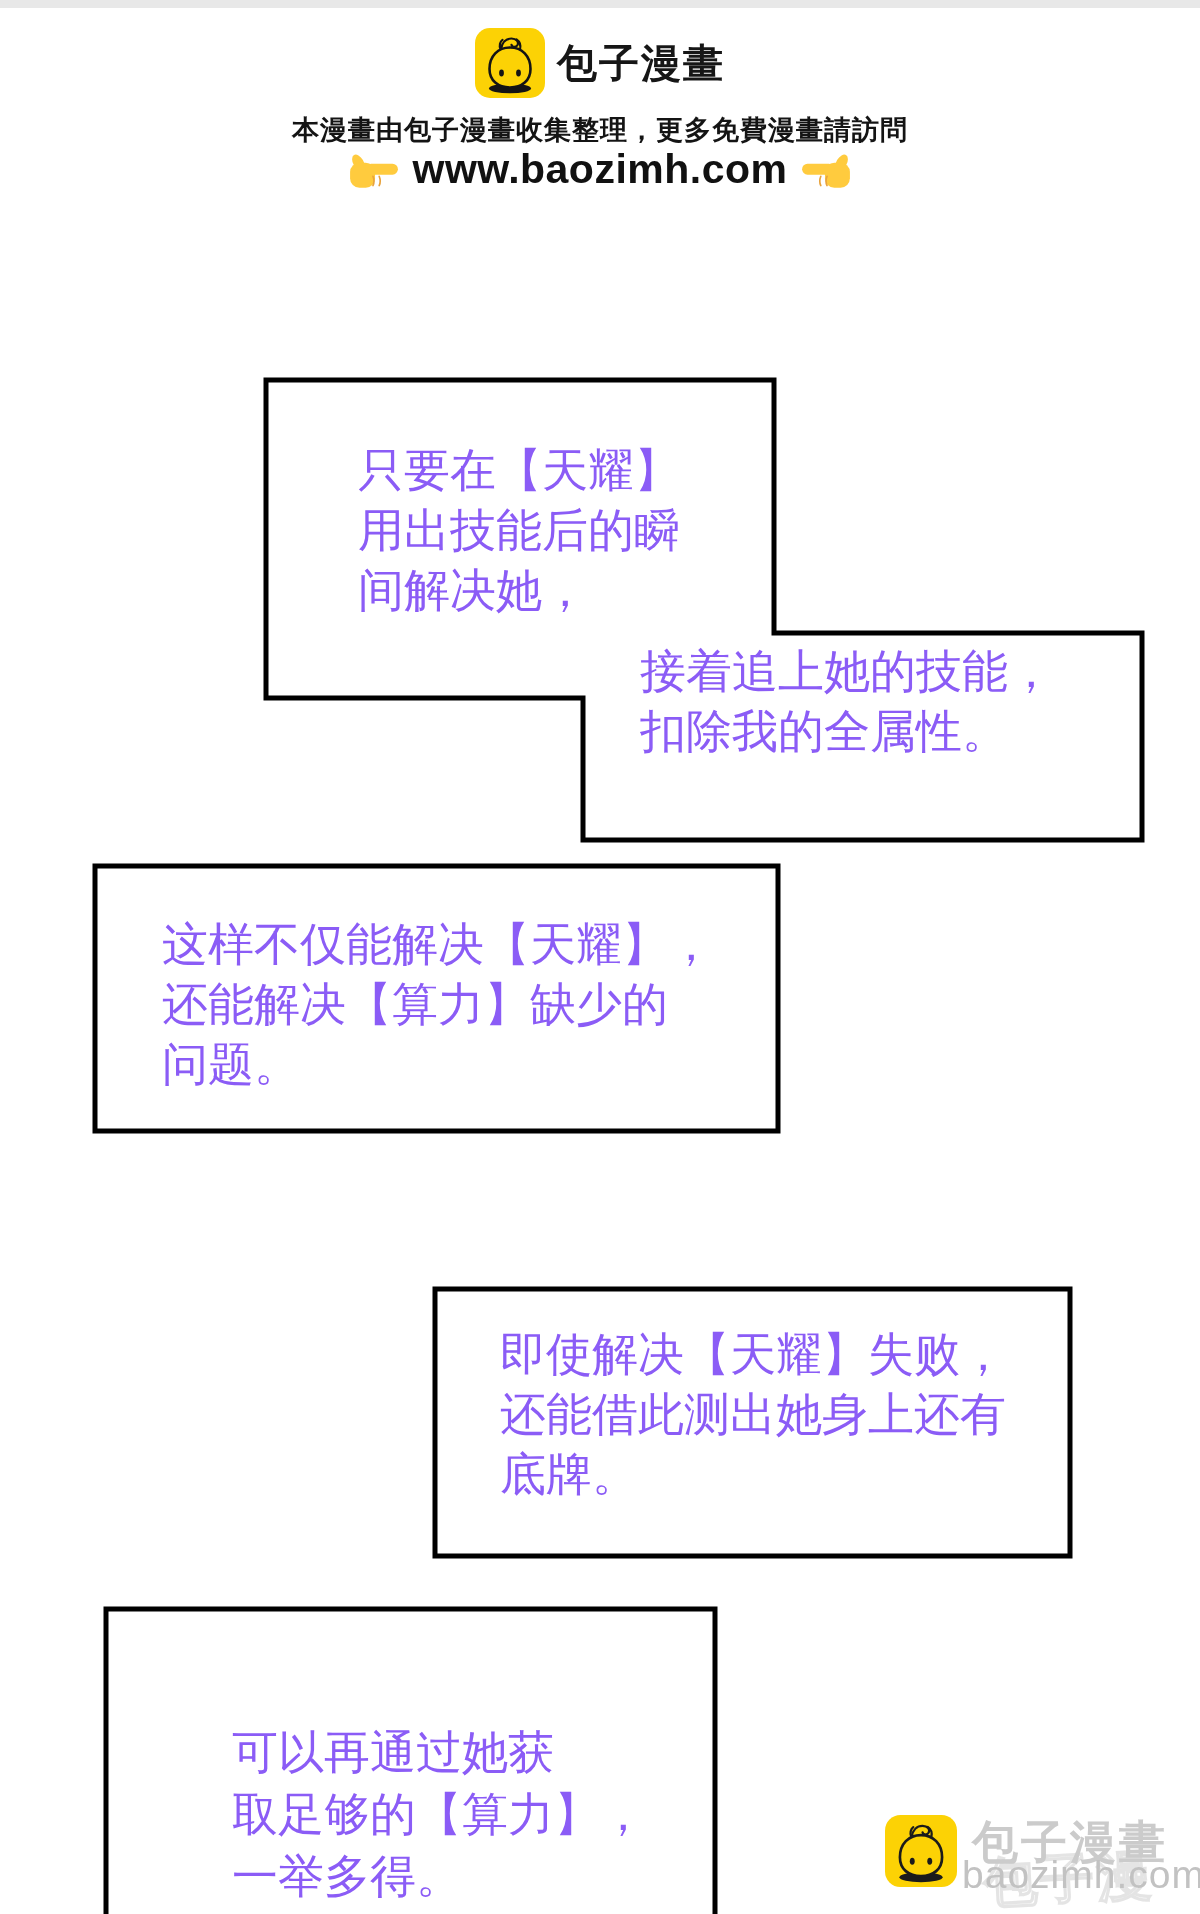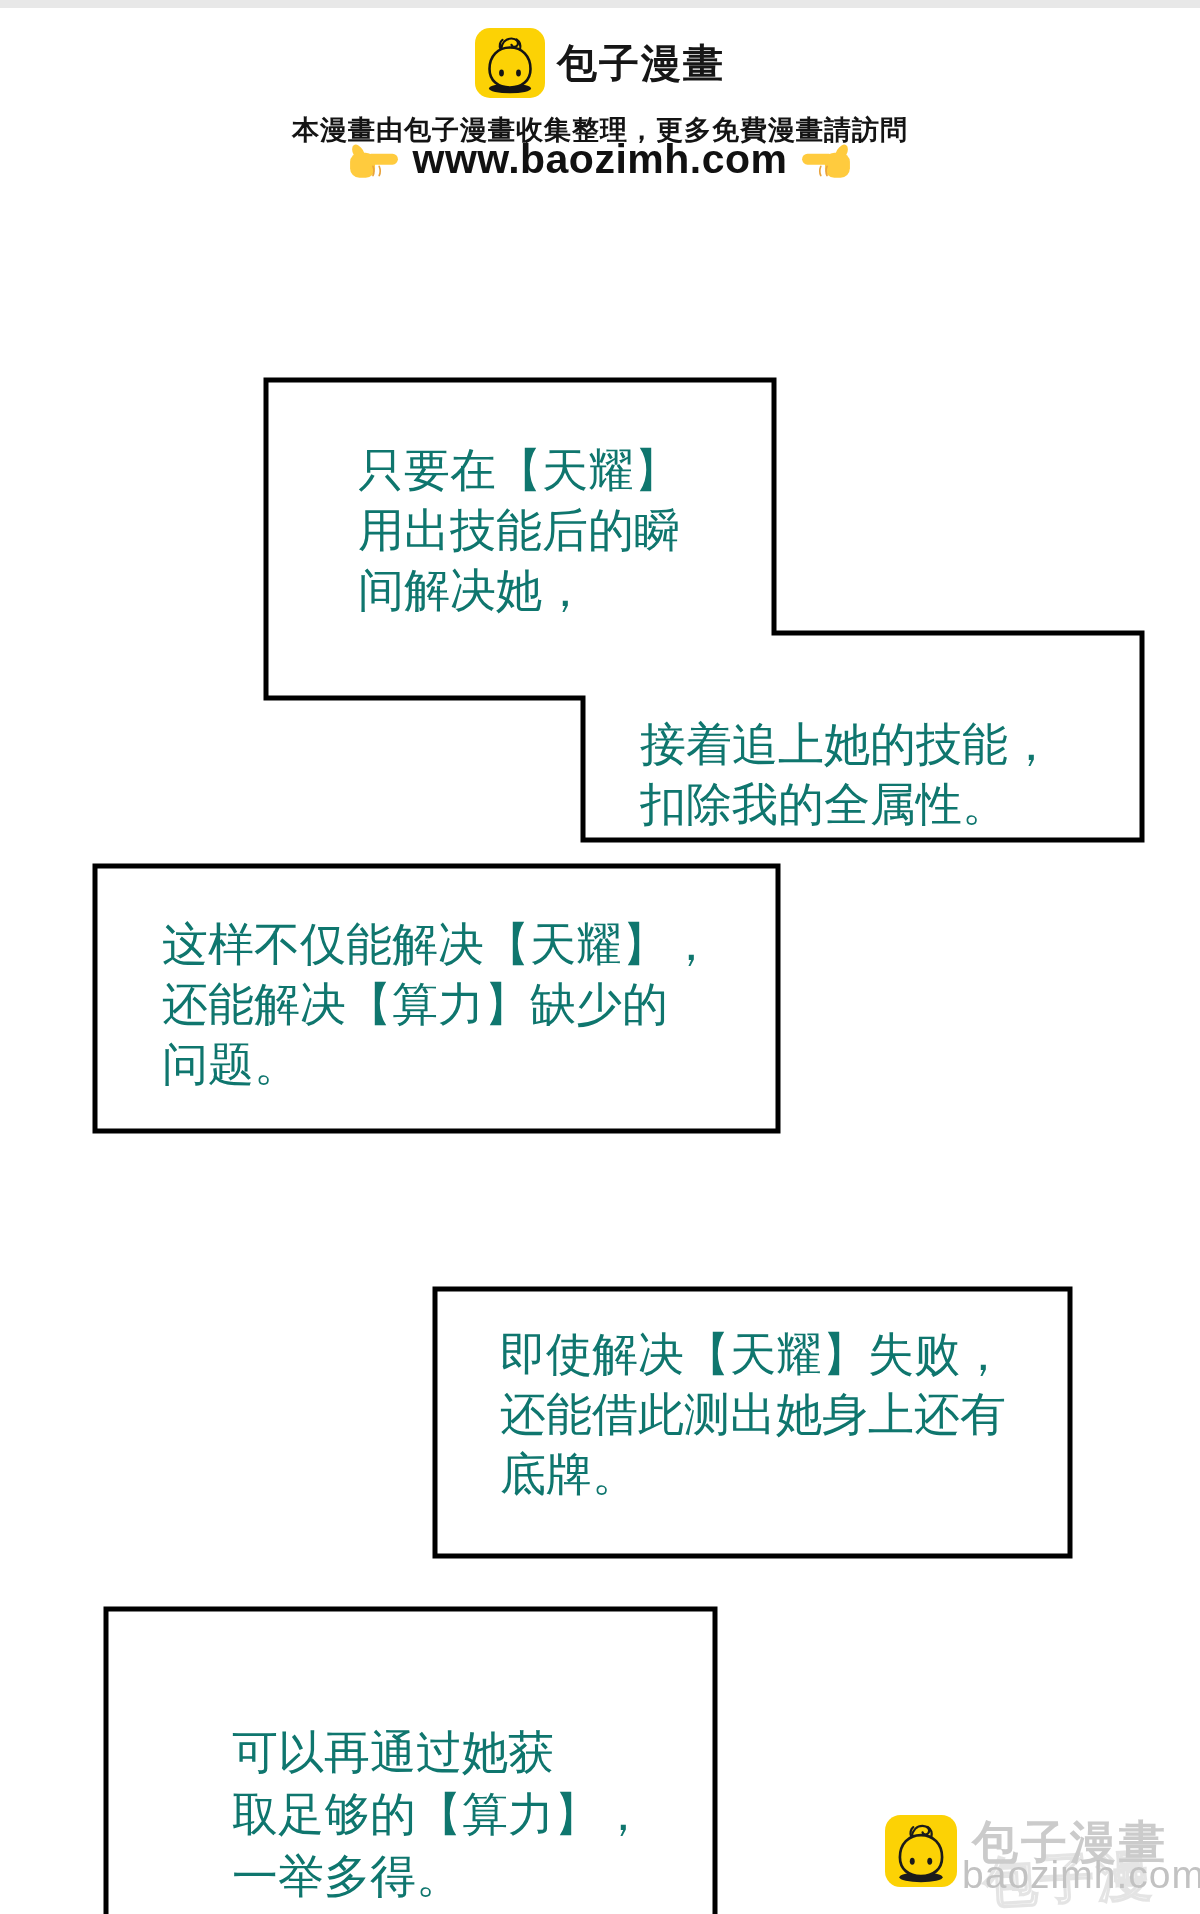--- a/index.html
+++ b/index.html
@@ -17,37 +17,37 @@
     display:flex;justify-content:center;align-items:center;gap:12px;
   }
   .site-title{
     font-size:40px;font-weight:700;color:#161616;letter-spacing:2px;
   }
   .subtitle{
     position:absolute;top:104px;left:0;width:100%;
     text-align:center;font-size:27px;font-weight:700;color:#141414;letter-spacing:1px;
   }
   .url-row{
-    position:absolute;top:128px;left:0;width:100%;
+    position:absolute;top:138px;left:0;width:100%;
     display:flex;justify-content:center;align-items:center;gap:12px;
   }
   .site-url{
     font-size:41px;font-weight:600;color:#111;letter-spacing:0.5px;
   }
   .hand{width:52px;height:42px;}
   .hand.flip{transform:scaleX(-1);}
   
   .bubbles-svg{position:absolute;left:0;top:0;width:1200px;height:1914px;}
   .bubble-text{
     position:absolute;
-    font-size:46px;line-height:60px;font-weight:400;color:#0f766e;
+    font-size:46px;line-height:60px;font-weight:400;color:#8b5cf6;
     white-space:pre-line;letter-spacing:0px;
   }
   .bt-1{left:358px;top:432px;}
-  .bt-2{left:640px;top:706px;}
+  .bt-2{left:640px;top:633px;}
   .bt-3{left:162px;top:906px;}
   .bt-4{left:500px;top:1316px;}
   .bt-5{left:232px;top:1713px;line-height:62px;}
   
   .wm-logo{position:absolute;left:885px;top:1807px;}
   .wm-outline{
     position:absolute;left:985px;top:1834px;
     font-size:54px;font-weight:700;letter-spacing:3px;
     color:transparent;-webkit-text-stroke:1.5px #dedede;
     transform:rotate(-3deg);opacity:0.8;

